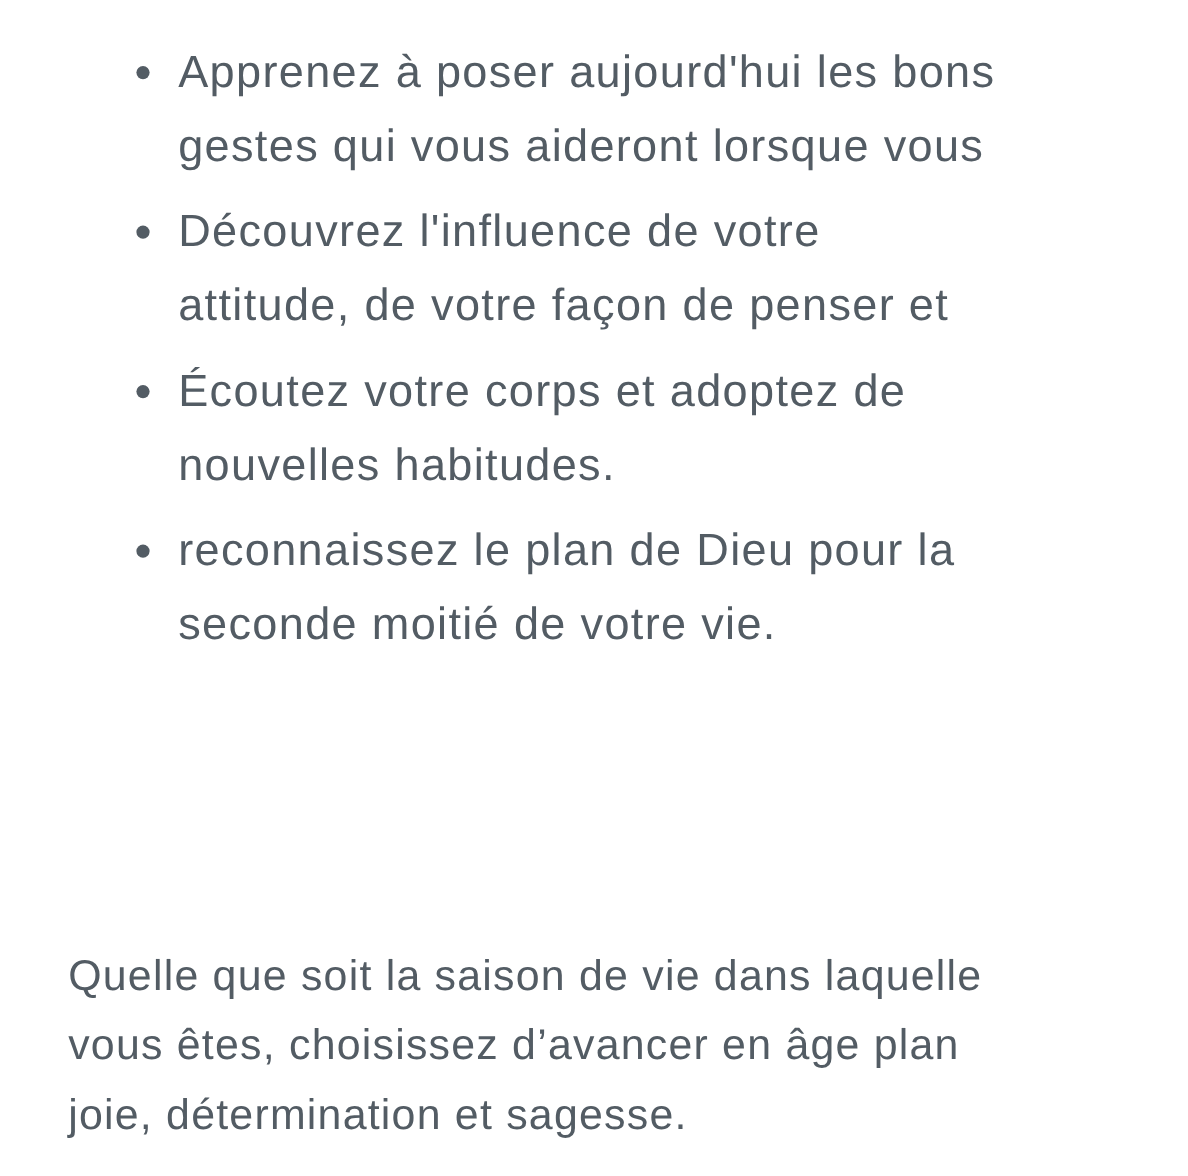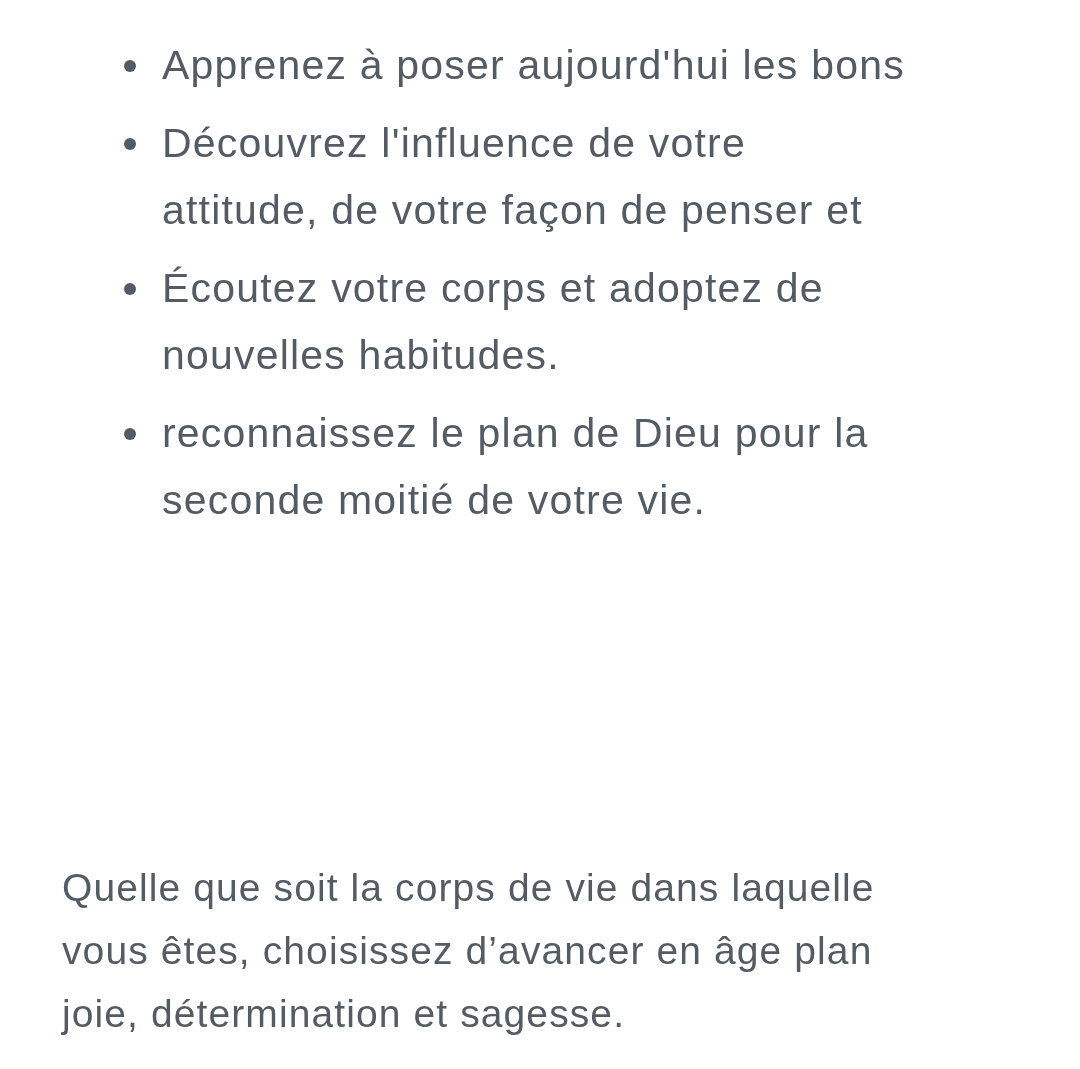--- a/index.html
+++ b/index.html
@@ -66,36 +66,37 @@
     }
   </style>
 </head>
 <body>
 
 <div class="content">
   <ul class="bullets">
     <li>
       <span class="dot"></span>
       <span class="line">Apprenez à poser aujourd'hui les bons</span>
+      <span class="line">gestes qui vous aideront lorsque vous</span>
     </li>
     <li>
       <span class="dot"></span>
       <span class="line">Découvrez l'influence de votre</span>
       <span class="line">attitude, de votre façon de penser et</span>
     </li>
     <li>
       <span class="dot"></span>
       <span class="line">Écoutez votre corps et adoptez de</span>
       <span class="line">nouvelles habitudes.</span>
     </li>
     <li>
       <span class="dot"></span>
       <span class="line">reconnaissez le plan de Dieu pour la</span>
       <span class="line">seconde moitié de votre vie.</span>
     </li>
   </ul>
 
   <p class="closing">
-    <span class="line">Quelle que soit la corps de vie dans laquelle</span>
+    <span class="line">Quelle que soit la saison de vie dans laquelle</span>
     <span class="line">vous êtes, choisissez d’avancer en âge plan</span>
     <span class="line">joie, détermination et sagesse.</span>
   </p>
 </div>
 
 </body></html>

